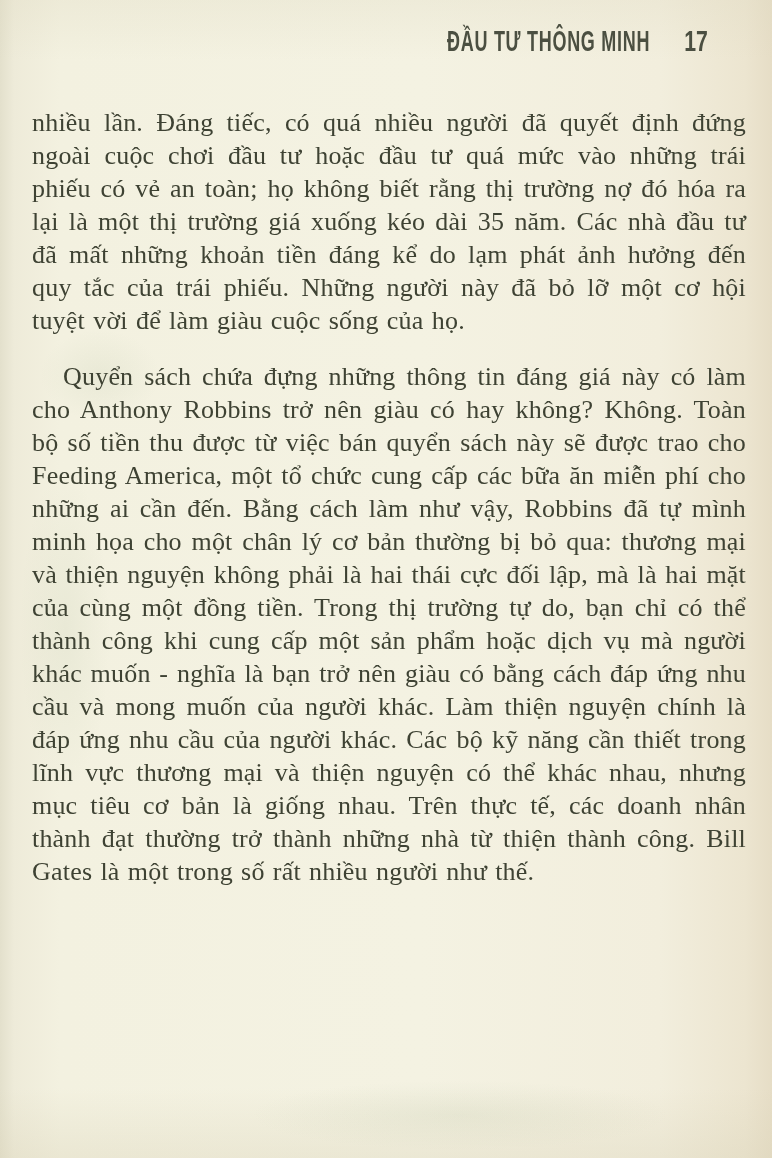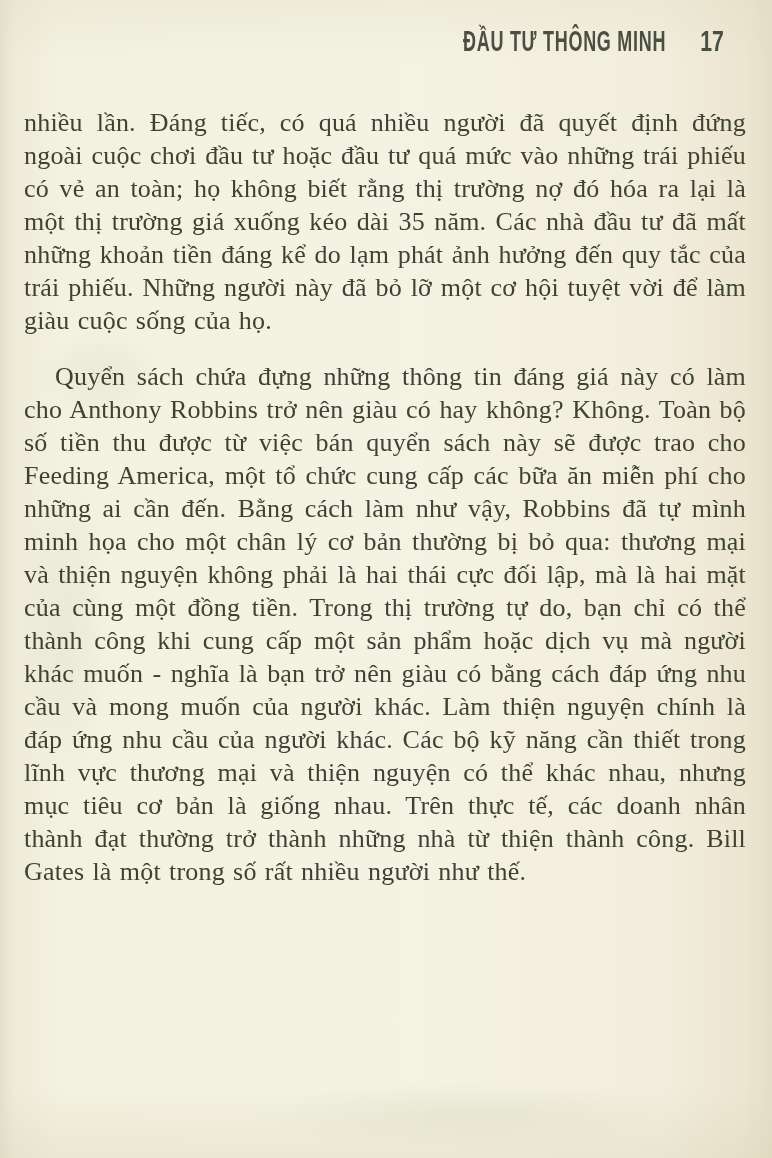--- a/index.html
+++ b/index.html
@@ -25,21 +25,21 @@
     position: absolute; inset: 0;
     background:
       linear-gradient(180deg, rgba(220,215,190,0.25) 0, rgba(255,255,255,0) 60px),
       linear-gradient(0deg, rgba(215,208,180,0.30) 0, rgba(255,255,255,0) 70px);
     pointer-events: none;
   }
 
   .header {
     position: absolute;
     top: 26px;
-    right: 48px;
+    right: 64px;
     display: flex;
     align-items: flex-start;
     gap: 30px;
     color: #4b4f41;
     font-family: "Liberation Sans", "DejaVu Sans", sans-serif;
     font-weight: 700;
   }
   .condensed {
     display: inline-block;
     transform: scale(0.72, 1.18);
@@ -48,21 +48,21 @@
     letter-spacing: 1px;
     white-space: nowrap;
   }
   .pagenum .condensed {
     transform: scale(0.85, 1.18);
     letter-spacing: 0;
   }
 
   .body-text {
     position: absolute;
-    left: 24px;
+    left: 32px;
     right: 26px;
     top: 106px;
     color: #3e4233;
     font-size: 26px;
     line-height: 33px;
     text-align: justify;
     letter-spacing: 0.2px;
     word-spacing: 1.5px;
   }
   .body-text p { margin: 0; }

